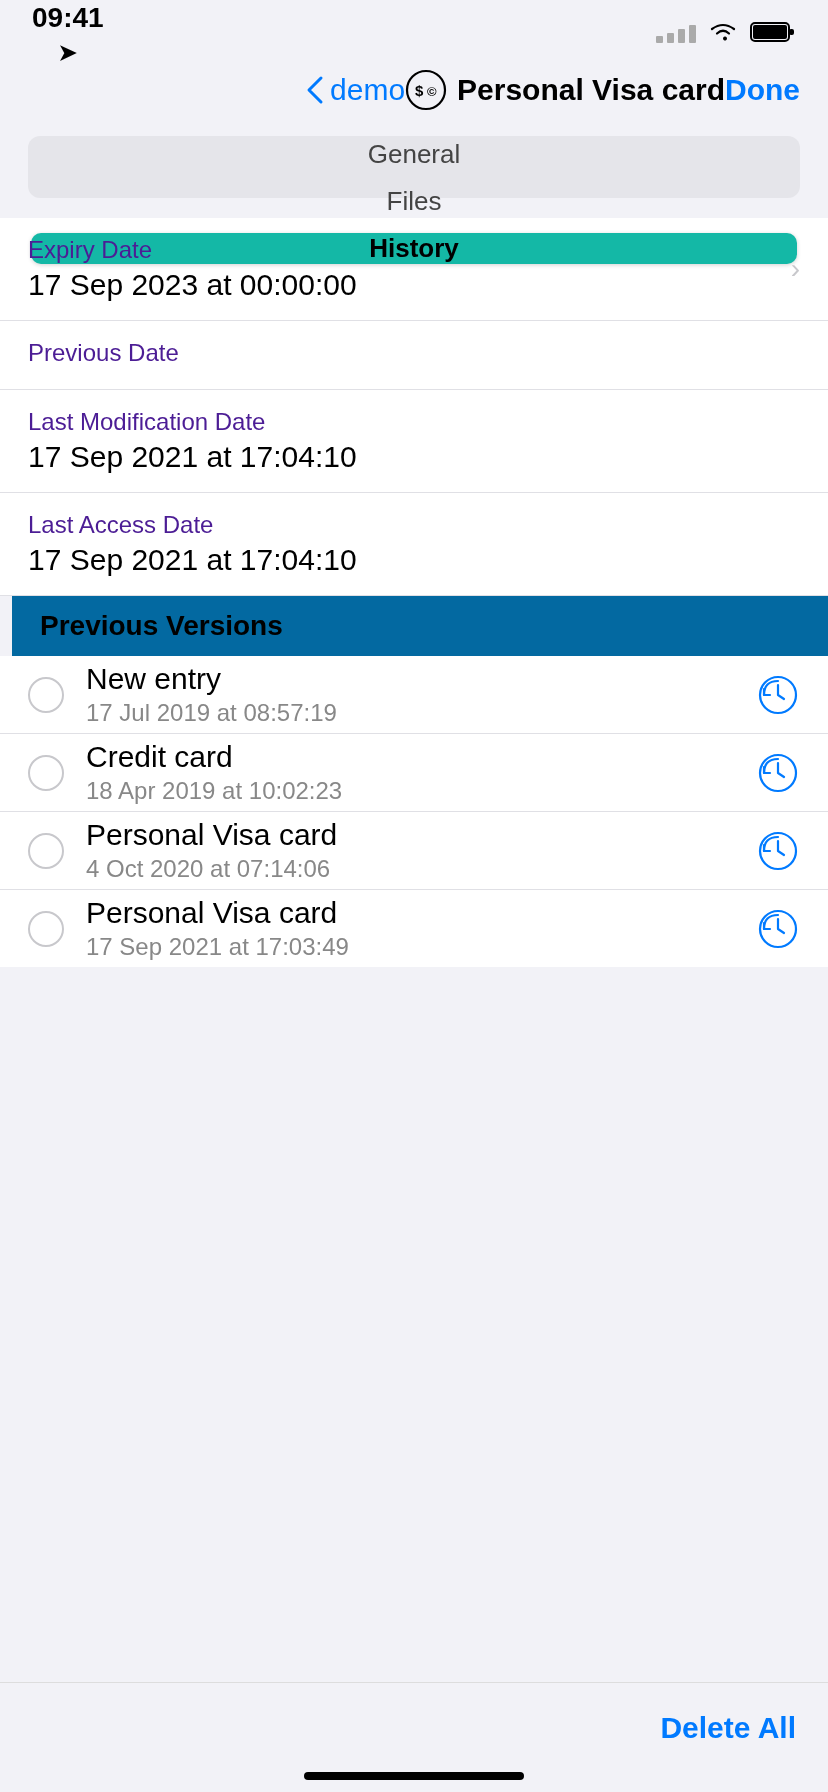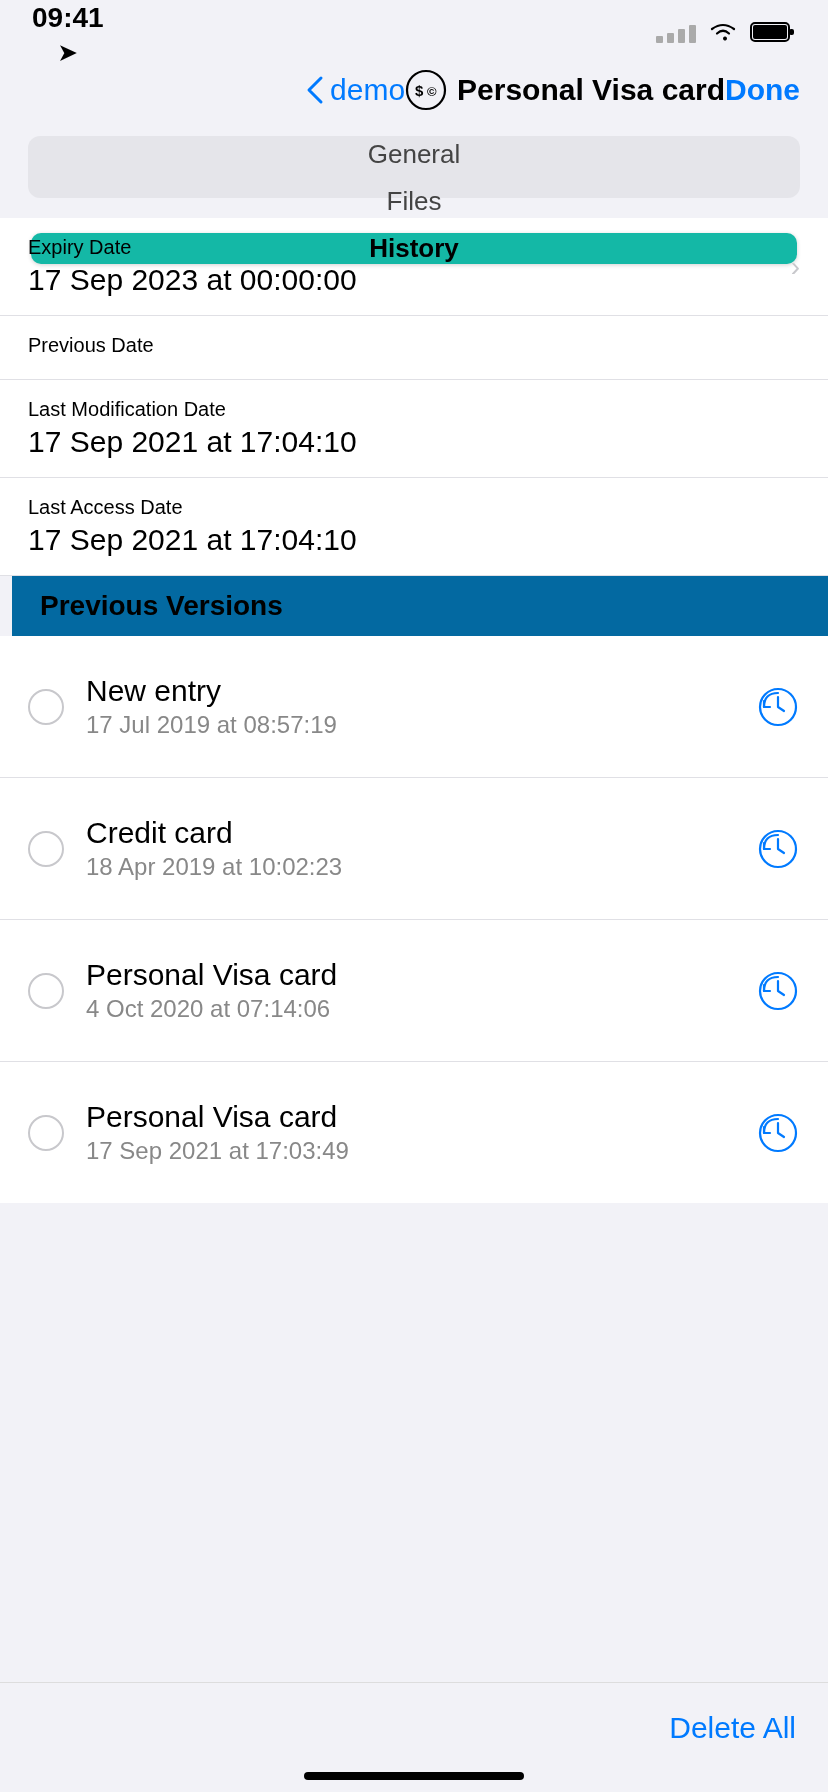--- a/index.html
+++ b/index.html
@@ -130,22 +130,22 @@
     .info-row {
       display: flex;
       align-items: center;
       justify-content: space-between;
       padding: 18px 28px;
       border-bottom: 1px solid #e0e0e5;
       background: #fff;
     }
     .info-row-content { flex: 1; }
     .info-label {
-      font-size: 20px;
-      color: #000000;
+      font-size: 24px;
+      color: #4c1d95;
       margin-bottom: 4px;
     }
     .info-value {
       font-size: 30px;
       color: #000;
     }
     .chevron-right {
       color: #c8c8cc;
       font-size: 28px;
       margin-left: 10px;
@@ -161,21 +161,21 @@
       margin-left: 12px;
     }
 
     
     .version-list {
       background: #fff;
     }
     .version-row {
       display: flex;
       align-items: center;
-      padding: 38px 28px;
+      padding: 6px 28px;
       border-bottom: 1px solid #e0e0e5;
       background: #fff;
     }
     .version-radio {
       width: 36px;
       height: 36px;
       border-radius: 50%;
       border: 2px solid #c8c8cc;
       margin-right: 22px;
       flex-shrink: 0;
@@ -210,21 +210,21 @@
       height: 110px;
       display: flex;
       align-items: center;
       justify-content: flex-end;
       padding: 0 32px 20px 32px;
     }
     .delete-all-btn {
       font-size: 30px;
       color: #007aff;
       cursor: pointer;
-      font-weight: 400;
+      font-weight: 700;
     }
 
     
     .home-indicator {
       position: fixed;
       bottom: 12px;
       left: 50%;
       transform: translateX(-50%);
       width: 220px;
       height: 8px;

